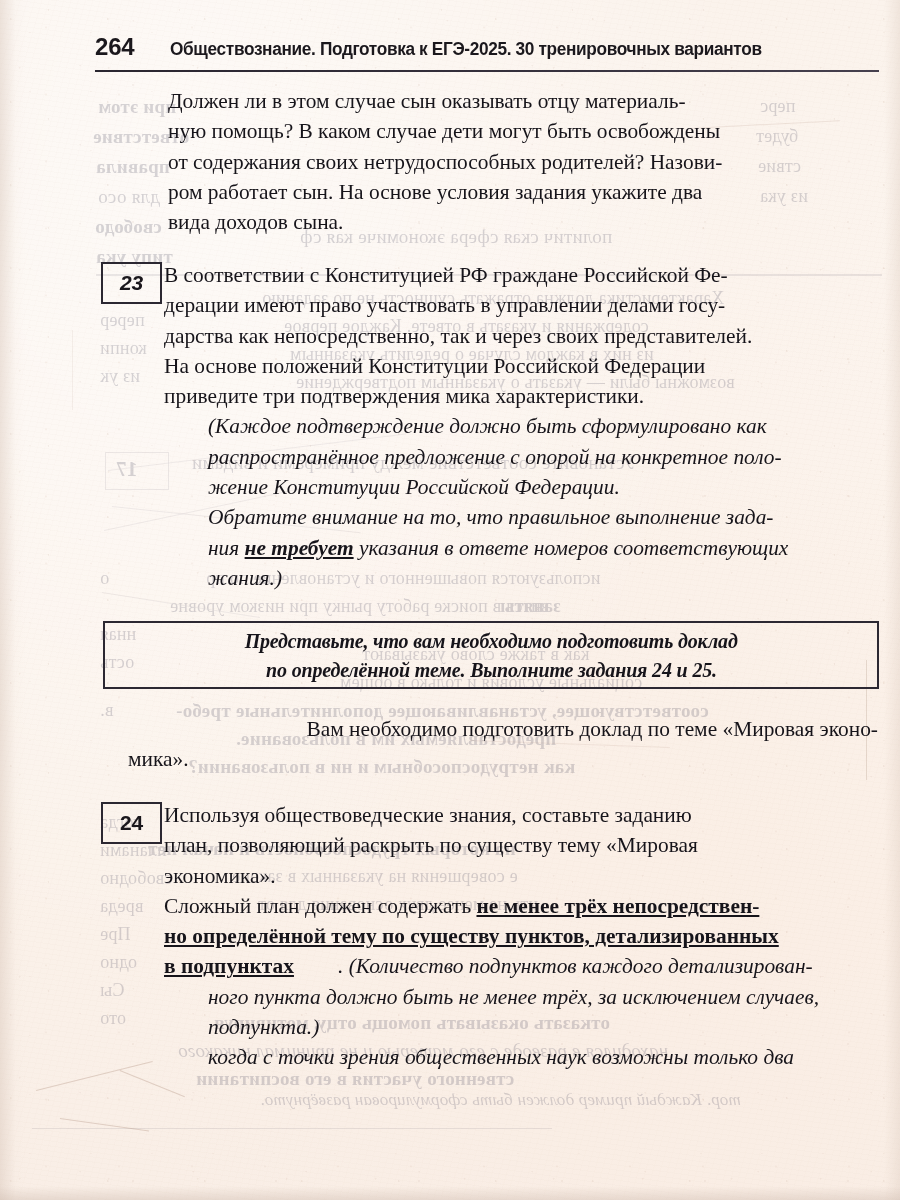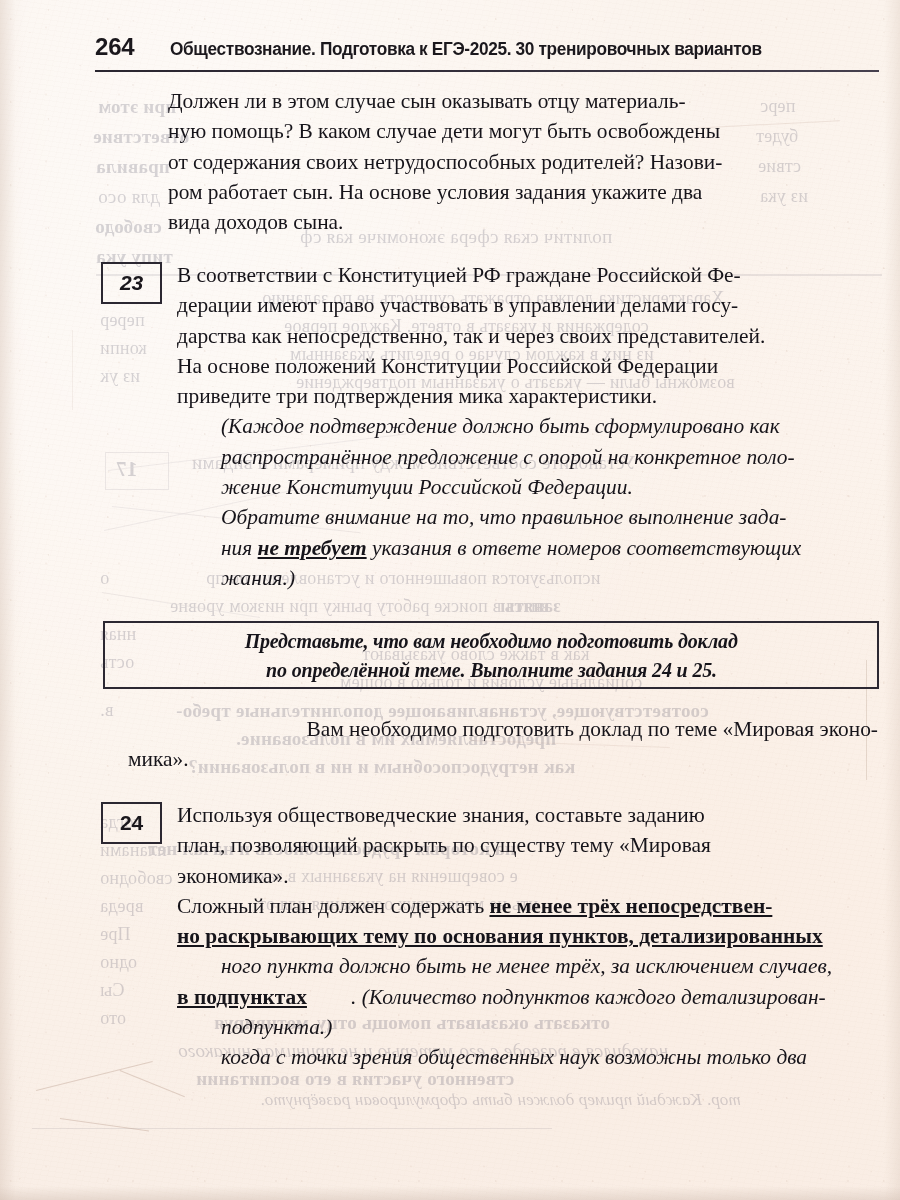--- a/index.html
+++ b/index.html
@@ -182,21 +182,21 @@
     font-size: 21px;
     color: #1a171c;
     letter-spacing: -0.3px;
     background: transparent;
   }
   #task23-num { left: 101px; top: 262px; font-style: italic; }
   #task24-num { left: 101px; top: 802px; }
 
   .task-body {
     position: absolute;
-    left: 177px;
+    left: 164px;
     width: 710px;
   }
   #task23-body { top: 260px; }
   #task24-body { top: 800px; }
 
   .line { display: block; white-space: nowrap; }
 
   
   .callout {
     position: absolute;
@@ -387,23 +387,23 @@
       </span>
       <span class="ln">мика».</span>
     </div>
 
     <div class="task-num" id="task24-num">24</div>
     <div class="body task-body" id="task24-body">
       <span class="line">Используя обществоведческие знания, составьте заданию</span>
       <span class="line">план, позволяющий раскрыть по существу тему «Мировая</span>
       <span class="line">экономика».</span>
       <span class="line"><span>Сложный план должен содержать </span><span class="bu">не менее трёх непосредствен-</span></span>
-      <span class="line"><span class="bu">но раскрывающих тему по основания пунктов, детализированных</span></span>
+      <span class="line"><span class="bu">но определённой тему по существу пунктов, детализированных</span></span>
+      <span class="line"><span class="bu">в подпунктах</span><span class="ital">. (Количество подпунктов каждого детализирован-</span></span>
       <span class="line ital">ного пункта должно быть не менее трёх, за исключением случаев,</span>
-      <span class="line"><span class="bu">в подпунктах</span><span class="ital">. (Количество подпунктов каждого детализирован-</span></span>
       <span class="line ital">подпункта.)</span>
       <span class="line ital">когда с точки зрения общественных наук возможны только два</span>
     </div>
 
   </div>
 
   <div class="edge-shade"></div>
   <div class="edge-shade-right"></div>
   <div class="edge-shade-bottom"></div>
 </div>

